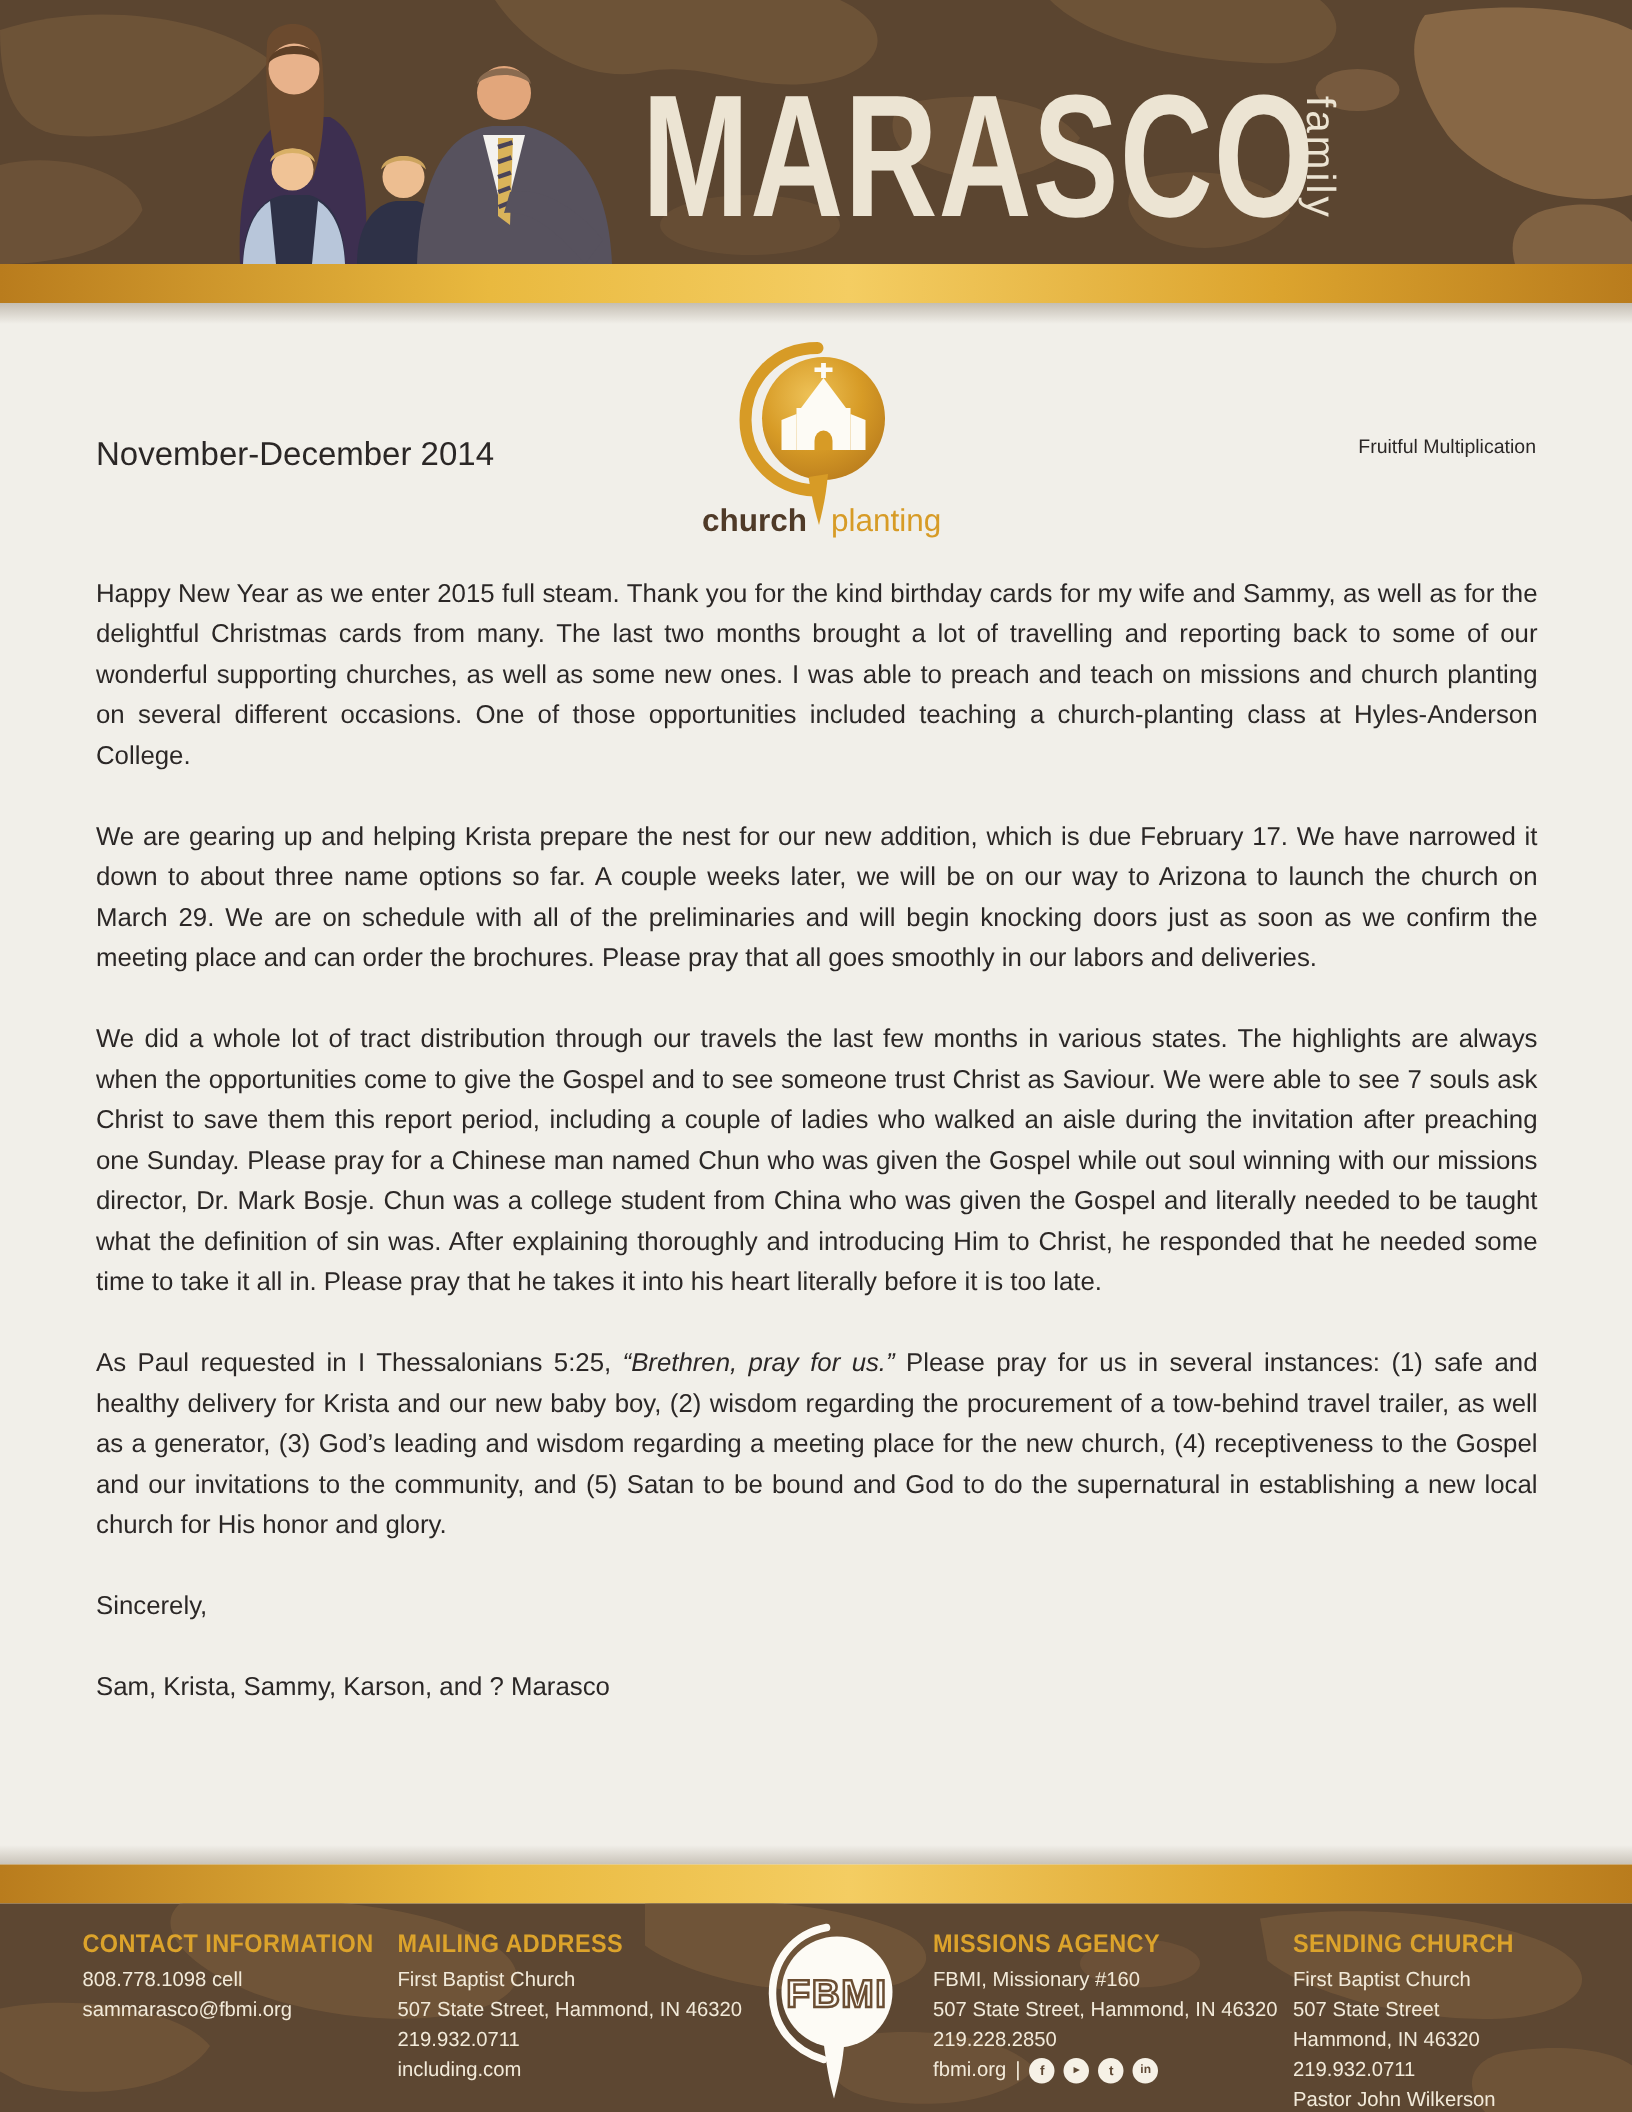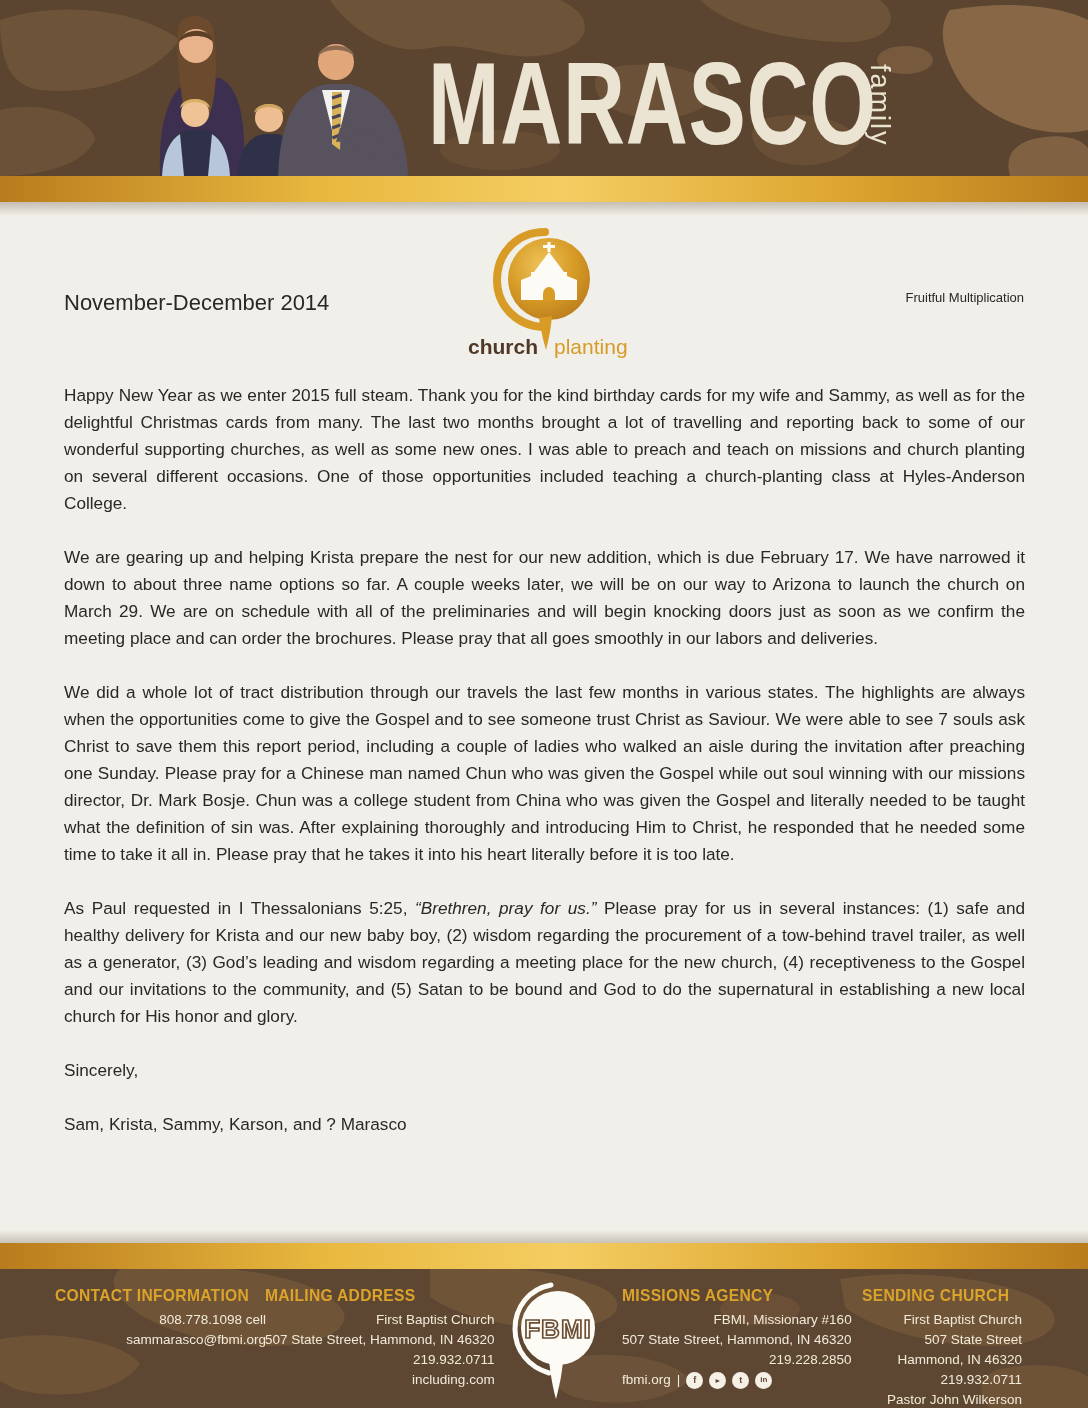--- a/index.html
+++ b/index.html
@@ -41,21 +41,21 @@
   .letter-body .sig-gap { margin-top:13px; }
   .italic { font-style:italic; }
   
   .shadow-above { position:absolute; top:1230px; left:0; width:1088px; height:13px;
     background:linear-gradient(rgba(80,62,38,0), rgba(80,62,38,0.25)); }
   .stripe-bottom { top:1243px; }
   .footer { position:absolute; top:1269px; left:0; width:1088px; height:139px; background:#5d4732; }
   .footer svg.map { position:absolute; top:0; left:0; }
   .fcol { position:absolute; top:17px; }
   .fcol h3 { color:#dca32b; font-size:17px; font-weight:bold; letter-spacing:0.3px; margin-bottom:4px; transform:scaleX(0.92); transform-origin:left; white-space:nowrap; }
-  .fcol .fline { display:block; color:#f2ead9; font-size:13.5px; line-height:20px;text-align:right; }
+  .fcol .fline { display:block; color:#f2ead9; font-size:13.5px; line-height:20px; }
   .fcol-contact { left:38px;margin-left:17px; }
   .fcol-mailing { left:265px; }
   .fcol-missions { left:622px; }
   .fcol-sending { left:862px; }
   .fbmi-logo { position:absolute; left:505px; top:12px; }
   .web-row { display:flex; align-items:center; gap:6px; color:#f2ead9; font-size:13.5px; line-height:20px; }
   .social { display:inline-flex; gap:6px; align-items:center; }
   .social .dot {
     width:17px; height:17px; border-radius:50%; background:#f6f1e6; color:#5d4732;
     display:inline-flex; align-items:center; justify-content:center;

